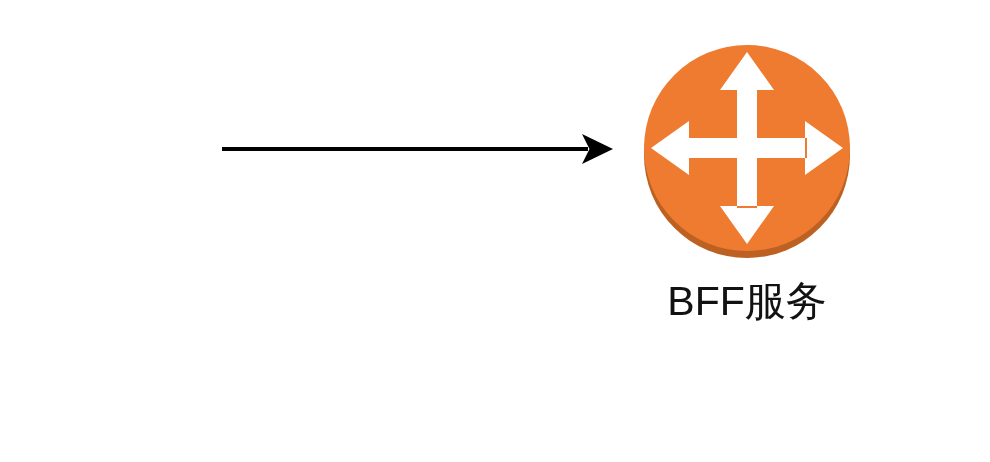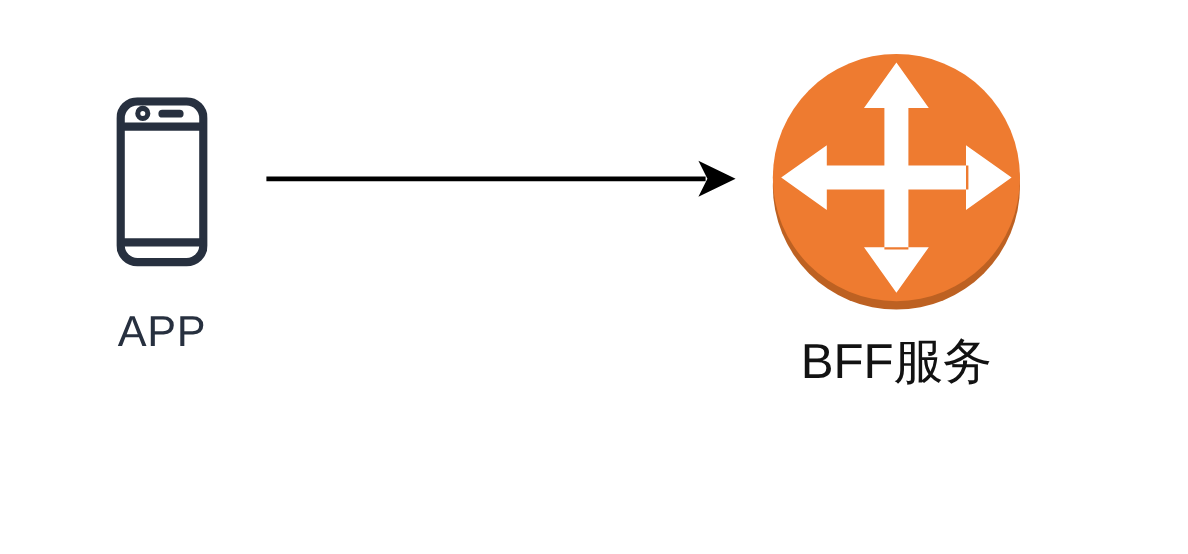--- a/index.html
+++ b/index.html
@@ -39,32 +39,20 @@
     left: 0; top: 237px; width: 210px;
     font-size: 41px;
     color: #121212;
   }
 </style>
 </head>
 <body>
 
 <div class="canvas">
 
-  <div class="node" id="app-node">
-    <svg id="app-icon" width="76" height="141" viewBox="0 0 76 141">
-      <g fill="none" stroke="#27303F" stroke-width="7">
-        <rect x="3.5" y="3.5" width="69" height="134" rx="14"></rect>
-        <path d="M3.5 24.5 H72.5"></path>
-        <path d="M3.5 121 H72.5"></path>
-        <circle cx="22" cy="13.5" r="4.2" stroke-width="4.2"></circle>
-      </g>
-      <rect x="35" y="10.5" width="21" height="6.5" rx="3.25" fill="#27303F"></rect>
-    </svg>
-    <div class="node-label" id="app-label">APP</div>
-  </div>
 
   <svg id="flow-arrow" width="396" height="36" viewBox="0 0 396 36">
     <path d="M2 18 H368" stroke="#000000" stroke-width="4" fill="none"></path>
     <path d="M393 18 L362 3 L369.5 18 L362 33 Z" fill="#000000"></path>
   </svg>
 
   <div class="node" id="bff-node">
     <svg id="bff-icon" width="210" height="218" viewBox="0 0 210 218">
       <circle cx="105" cy="111" r="103" fill="#BD6122"></circle>
       <circle cx="105" cy="104" r="103" fill="#EE7B30"></circle>

